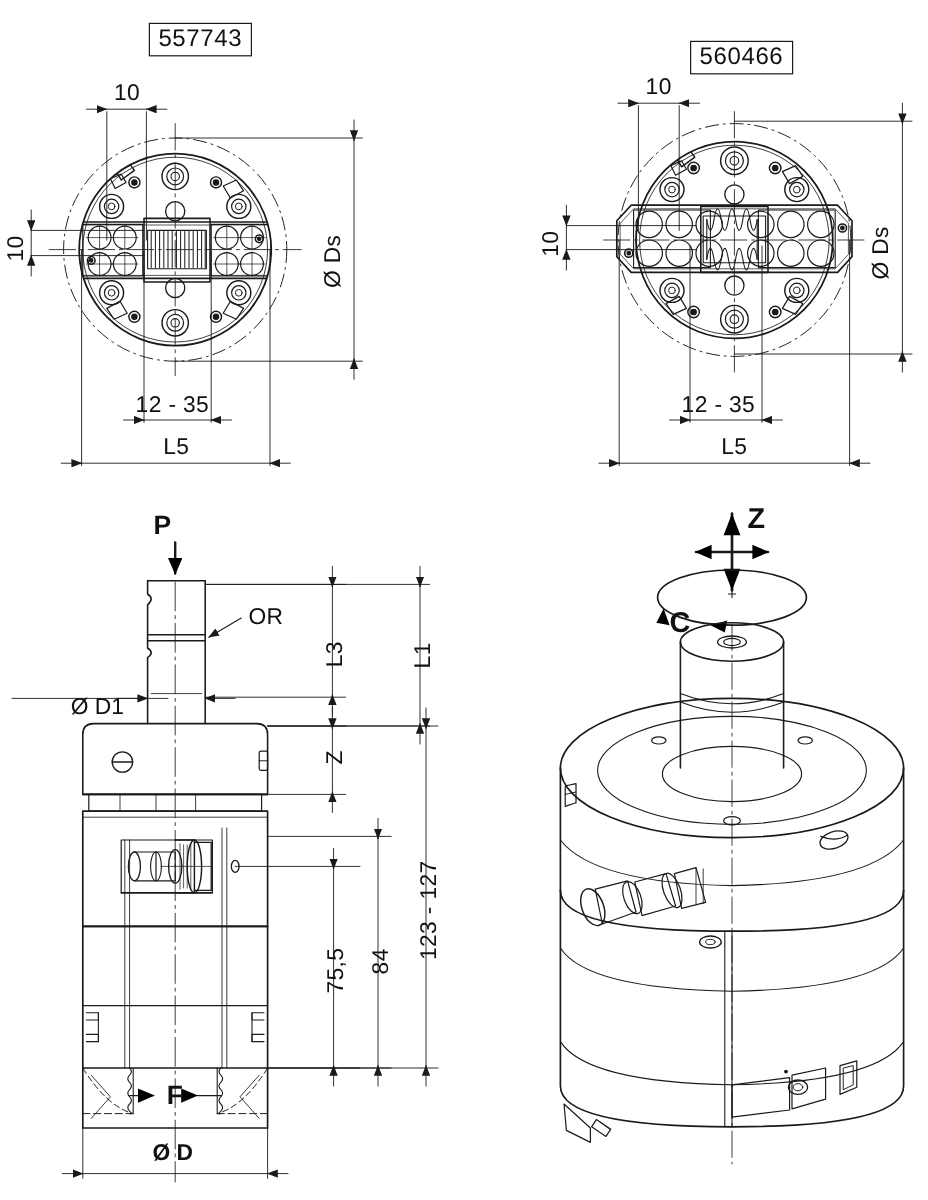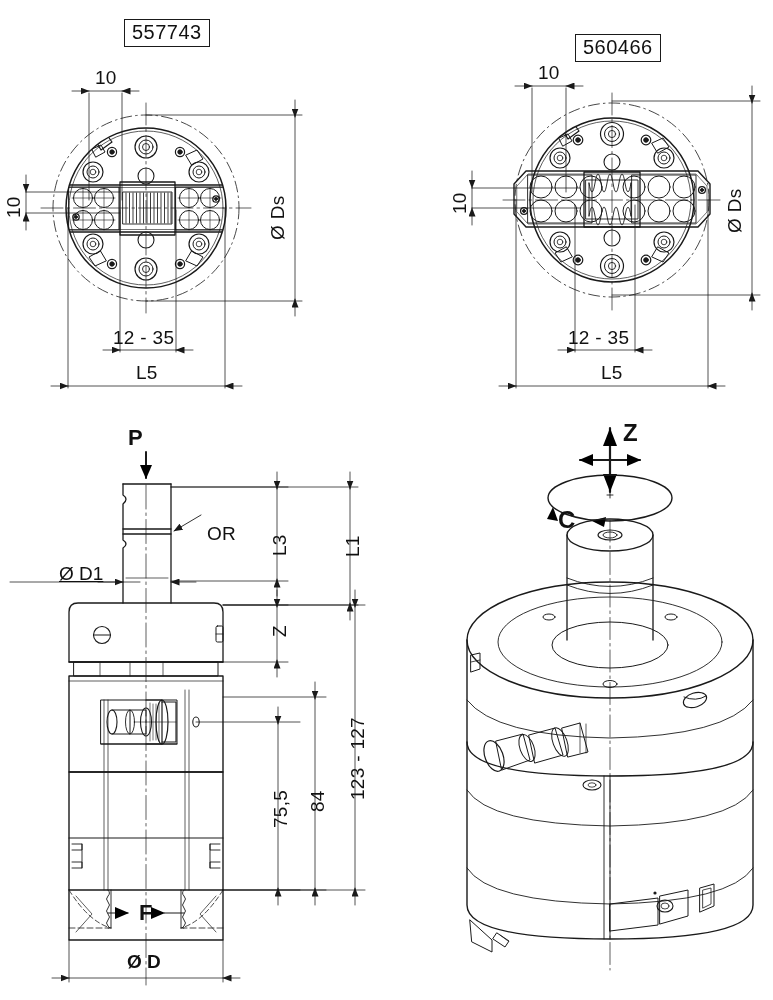--- a/index.html
+++ b/index.html
@@ -625,23 +625,23 @@
   <div class="lbl dimv" style="left:450px; top:214px;">10</div>
 
   <div class="lbl dimv sym" style="left:725px; top:233px;">Ø Ds</div>
 
   <div class="lbl dim" style="left:568px; top:328px;">12 - 35</div>
 
   <div class="lbl dim" style="left:601px; top:363px;">L5</div>
 
   <div class="lbl bold" style="left:128px; top:427px;">P</div>
 
-  <div class="lbl dim" style="left:207px; top:524px;text-align:center;">OR</div>
-
-  <div class="lbl sym" style="left:59px; top:564px;text-decoration:underline;">Ø D1</div>
+  <div class="lbl dim" style="left:207px; top:505px;text-align:center;">OR</div>
+
+  <div class="lbl sym" style="left:59px; top:580px;">Ø D1</div>
 
   <div class="lbl dimv" style="left:270px; top:556px;">L3</div>
 
   <div class="lbl dimv" style="left:343px; top:557px;">L1</div>
 
   <div class="lbl dimv" style="left:270px; top:637px;">Z</div>
 
   <div class="lbl dimv" style="left:271px; top:828px;">75,5</div>
 
   <div class="lbl dimv" style="left:308px; top:812px;">84</div>

